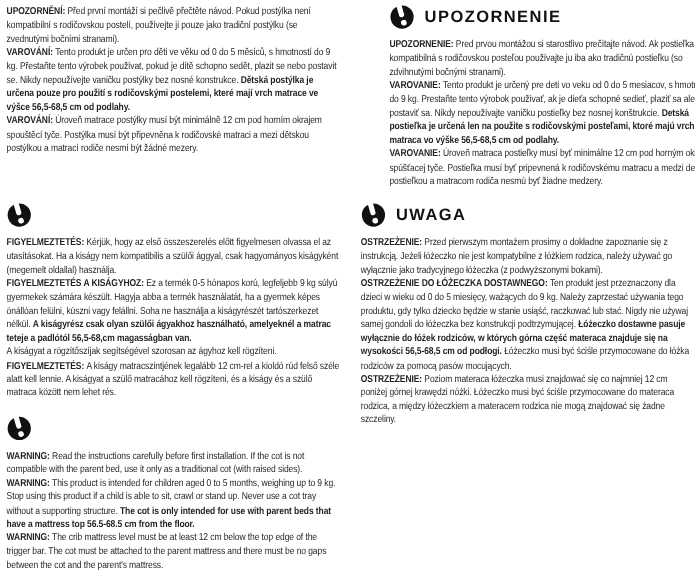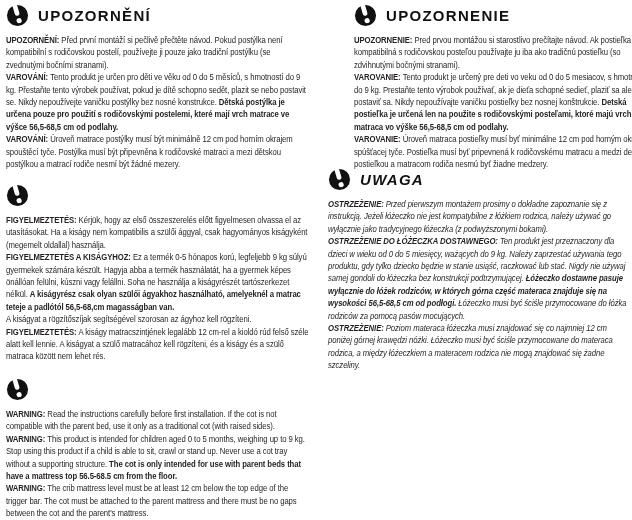--- a/index.html
+++ b/index.html
@@ -5,21 +5,21 @@
   html,body{margin:0;padding:0;background:#ffffff;}
   body{
     width:632px;height:520px;position:relative;overflow:hidden;
     font-family:"Liberation Sans","DejaVu Sans",sans-serif;
     color:#231f20;
   }
   .section{position:absolute;}
   .sec-cs{left:6px;top:4px;width:304px;}
   .sec-sk{left:344px;top:4px;width:300px;margin-left:10px;}
   .sec-hu{left:6px;top:184px;width:304px;}
-  .sec-pl{left:328px;top:168px;width:300px;font-style:italic;}
+  .sec-pl{left:328px;top:184px;width:300px;}
   .sec-en{left:6px;top:378px;width:304px;}
   .heading{
     display:flex;align-items:center;gap:9px;
     margin:0 0 7px 0;
   }
   .heading .title{
     font-size:15px;font-weight:700;letter-spacing:1.3px;
     color:#111111;
   }
   .warn-icon{width:23px;height:23px;flex:0 0 auto;}
@@ -30,30 +30,20 @@
     font-size:9px;line-height:12.4px;
     letter-spacing:-0.1px;
   }
   .para{margin:0;padding:0;}
   .b{font-weight:700;}
 </style>
 </head>
 <body>
 
 <section class="section sec-cs">
-  <div class="heading">
-    <svg class="warn-icon" viewBox="0 0 24 24">
-      <circle cx="12" cy="12" r="11" fill="#111111"></circle>
-      <g transform="rotate(-16 12 12)">
-        <rect x="9.7" y="-2" width="4.9" height="14.2" rx="2.45" fill="#ffffff"></rect>
-        <circle cx="12.15" cy="17.6" r="2.7" fill="#ffffff"></circle>
-      </g>
-    </svg>
-    <span class="title">UPOZORNĚNÍ</span>
-  </div>
   <div class="body">
       <p class="para"><span class="b">UPOZORNĚNÍ: </span><span>Před první montáží si pečlivě přečtěte návod. Pokud postýlka není kompatibilní s rodičovskou postelí, používejte ji pouze jako tradiční postýlku (se zvednutými bočními stranami).</span></p>
       <p class="para"><span class="b">VAROVÁNÍ: </span><span>Tento produkt je určen pro děti ve věku od 0 do 5 měsíců, s hmotností do 9 kg. Přestaňte tento výrobek používat, pokud je dítě schopno sedět, plazit se nebo postavit se. Nikdy nepoužívejte vaničku postýlky bez nosné konstrukce. </span><span class="b">Dětská postýlka je určena pouze pro použití s rodičovskými postelemi, které mají vrch matrace ve výšce 56,5-68,5 cm od podlahy.</span></p>
       <p class="para"><span class="b">VAROVÁNÍ: </span><span>Úroveň matrace postýlky musí být minimálně 12 cm pod horním okrajem spouštěcí tyče. Postýlka musí být připevněna k rodičovské matraci a mezi dětskou postýlkou a matrací rodiče nesmí být žádné mezery.</span></p>
     </div>
 </section>
 
 <section class="section sec-sk">
   <div class="heading">
     <svg class="warn-icon" viewBox="0 0 24 24">

